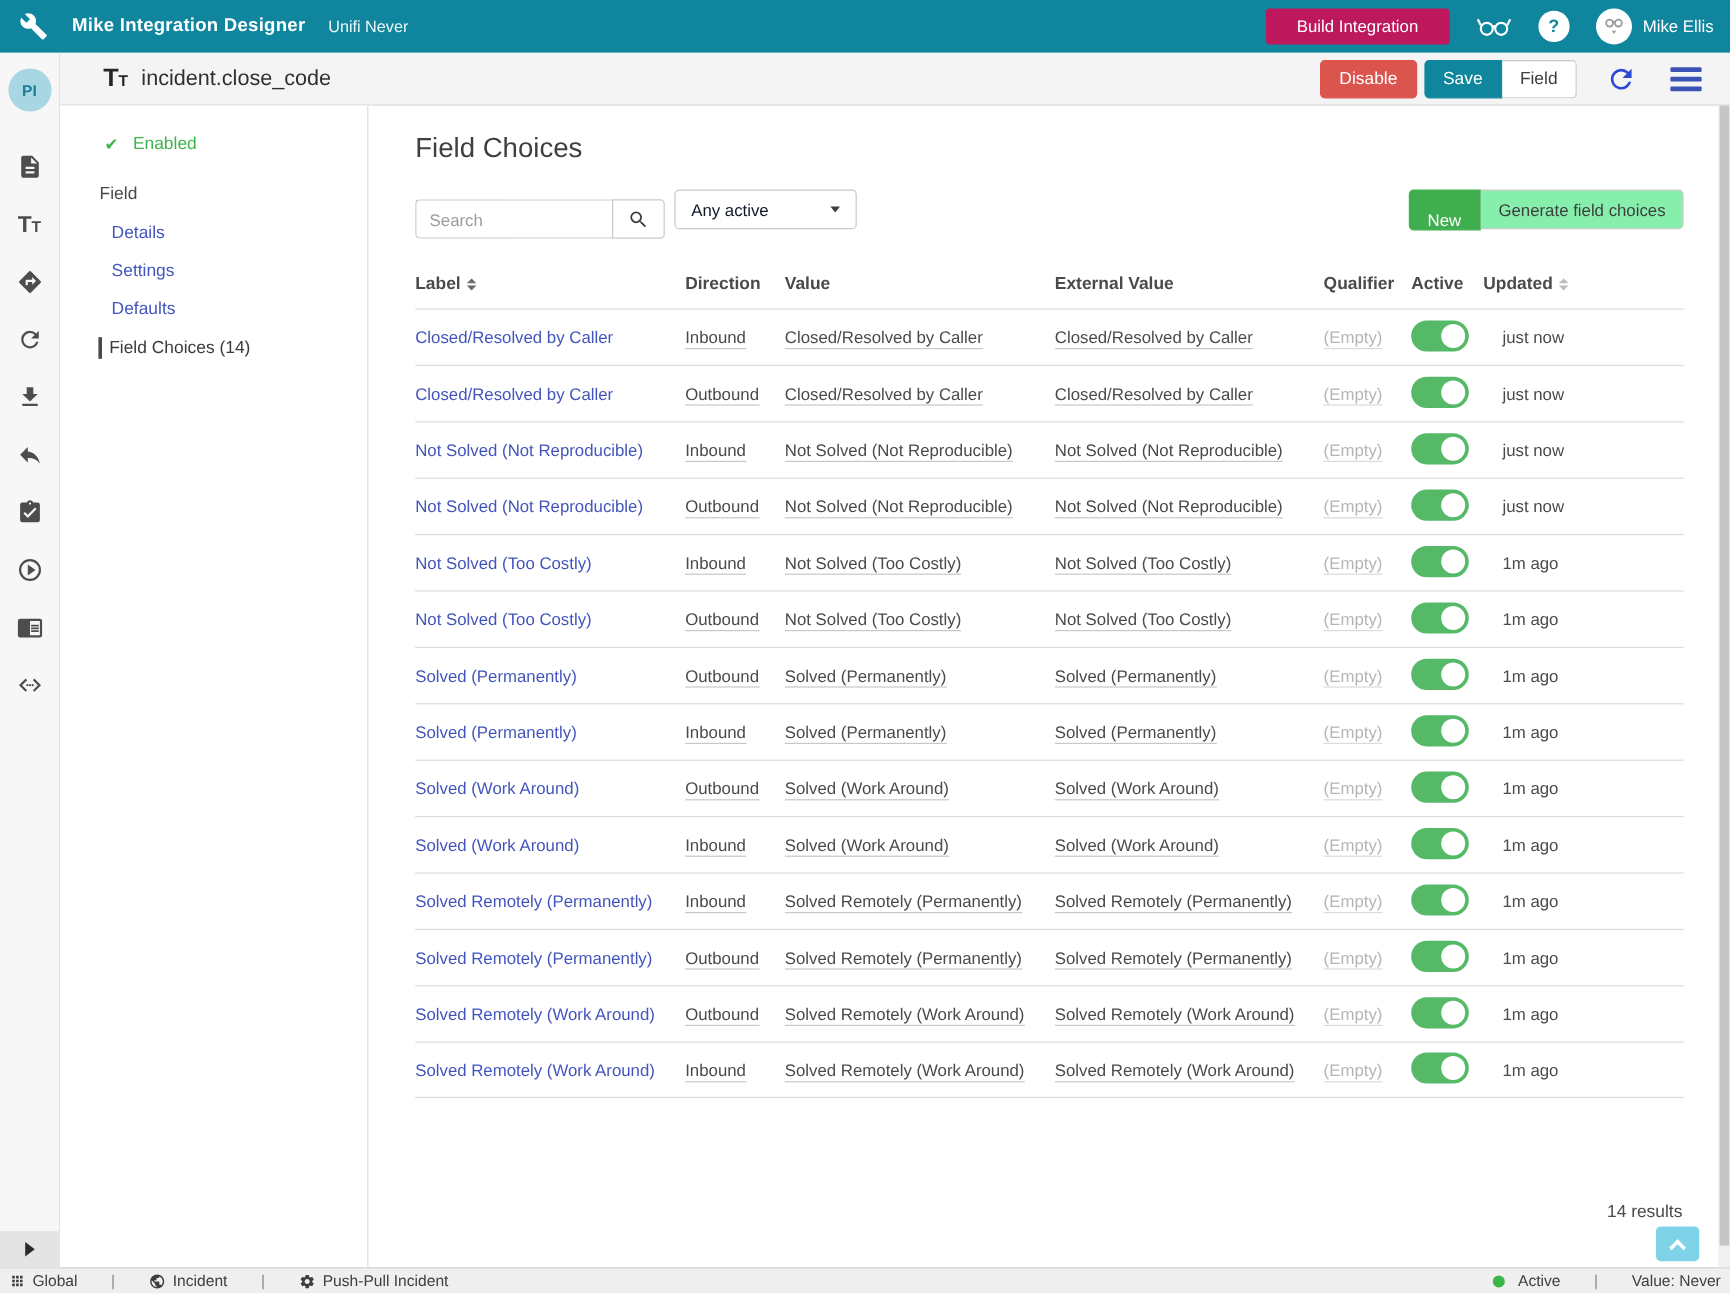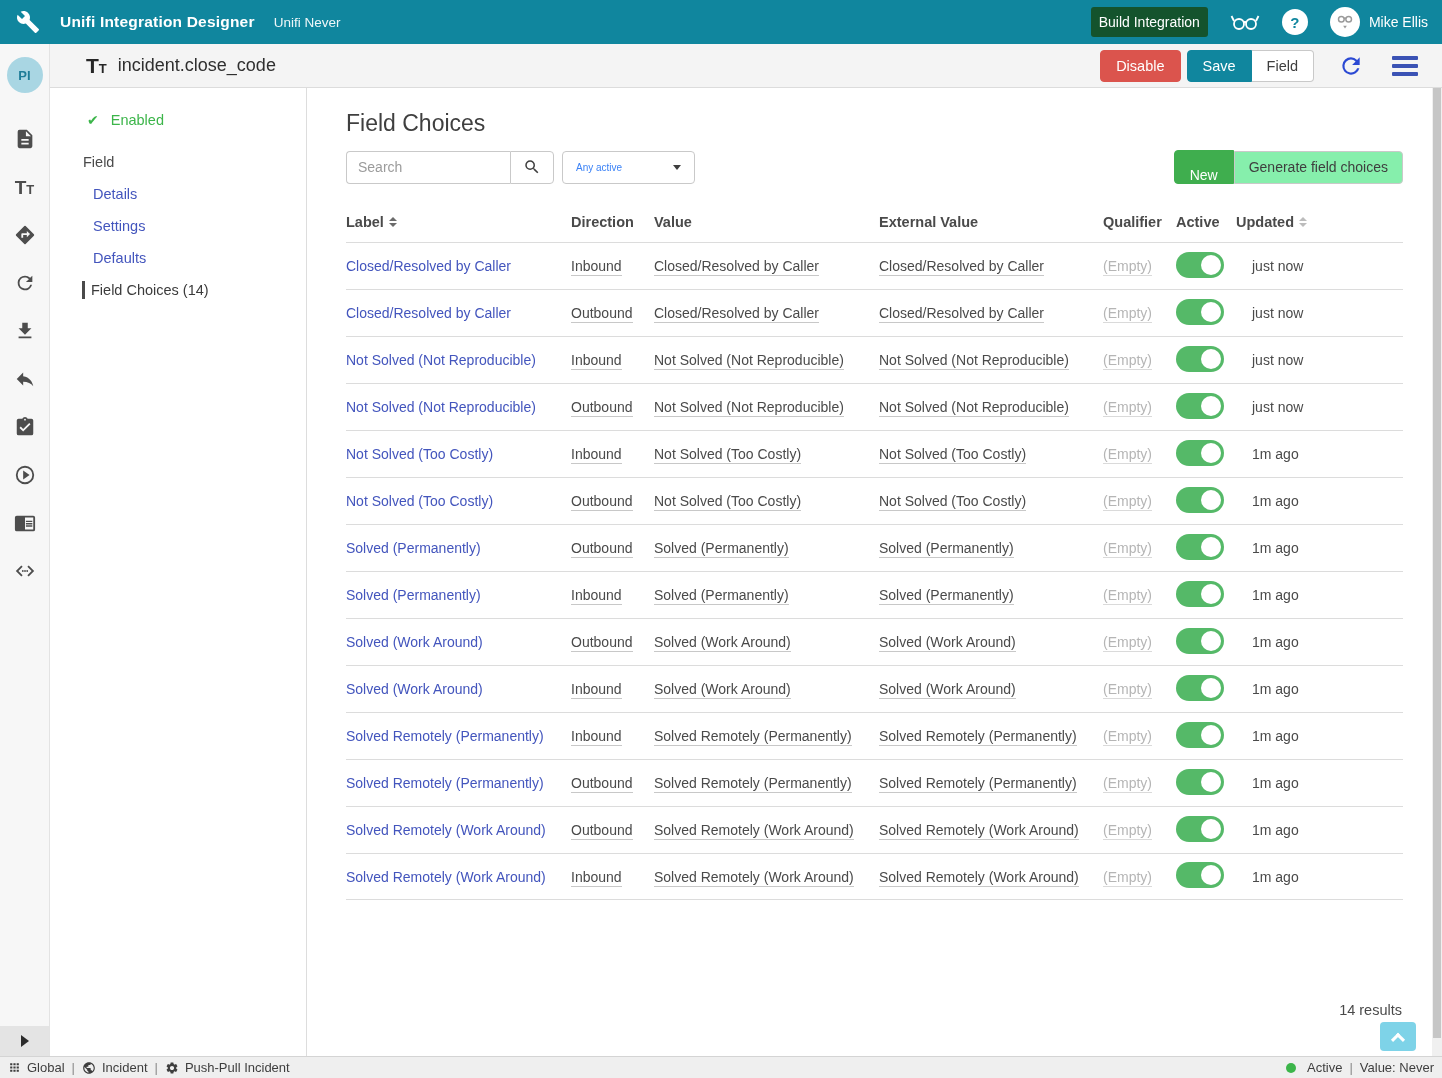--- a/index.html
+++ b/index.html
@@ -5,21 +5,21 @@
   * { margin:0; padding:0; box-sizing:border-box; }
   html,body { width:1442px; height:1078px; overflow:hidden; }
   body { font-family:"Liberation Sans", sans-serif; display:flex; flex-direction:column; background:#fff; color:#4a4a4a; }
 
   
   .navbar { height:44px; background:#10869e; display:flex; align-items:center; flex:0 0 44px; padding:0 14px 0 16px; }
   .navbar .wrench { width:24px; height:24px; margin-right:20px; }
   .navbar .app-title { color:#fff; font-size:15.5px; font-weight:bold; letter-spacing:.2px; }
   .navbar .app-subtitle { color:rgba(255,255,255,.93); font-size:13.5px; margin-left:19px; }
   .navbar .spacer { flex:1; }
-  .btn-build { background:#14532d; color:#fff; border:none; border-radius:3px; height:30px; padding:0 8px; font-size:14px; font-family:inherit; cursor:pointer; }
+  .btn-build { background:#be185d; color:#fff; border:none; border-radius:3px; height:30px; padding:0 26px; font-size:14px; font-family:inherit; cursor:pointer; }
   .nav-glasses { margin-left:22px; display:flex; align-items:center; }
   .help-circle { width:26px; height:26px; border-radius:50%; background:#fff; color:#10869e; font-weight:bold; font-size:15px; display:flex; align-items:center; justify-content:center; margin-left:22px; }
   .user { display:flex; align-items:center; margin-left:22px; }
   .user-avatar { width:30px; height:30px; border-radius:50%; background:#fff; display:flex; align-items:center; justify-content:center; }
   .user-name { color:#fff; font-size:14px; margin-left:9px; }
 
   
   .page { flex:1; display:flex; min-height:0; }
   .icon-rail { width:50px; flex:0 0 50px; background:#f7f7f7; border-right:1px solid #e3e3e3; display:flex; flex-direction:column; align-items:center; position:relative; }
   .rail-avatar { width:36px; height:36px; border-radius:50%; background:#a9d6e3; color:#1f7d98; font-size:13px; font-weight:bold; display:flex; align-items:center; justify-content:center; margin-top:13px; margin-bottom:34px; }
@@ -53,25 +53,25 @@
   .enabled-row .check { font-size:14px; margin-right:12px; }
   .nav-section { margin:26px 0 0 33px; color:#4a4a4a; }
   .nav-link { margin:16px 0 0 43px; color:#4355bd; cursor:pointer; }
   .nav-active { margin:15px 0 0 32px; color:#3b3b3b; display:flex; align-items:center; cursor:pointer; }
   .nav-active .bar { width:3px; height:18px; background:#4a4a4a; margin-right:6px; }
 
   .main { flex:1; position:relative; padding:22px 29px 0 39px; min-width:0; }
   .main-title { font-size:23px; font-weight:500; color:#3f3f3f; }
 
   .controls { display:flex; align-items:center; margin-top:13px; }
-  .search-group { display:flex; }
+  .search-group { display:flex;margin-top:16px; }
   .search-input { width:164px; height:33px; border:1px solid #c9c9c9; border-right:none; border-radius:4px 0 0 4px; padding:0 11px; font-size:14px; font-family:inherit; color:#4a4a4a; }
   .search-input::placeholder { color:#9b9b9b; }
   .search-btn { width:44px; height:33px; border:1px solid #c9c9c9; background:#fff; border-radius:0 4px 4px 0; cursor:pointer; display:flex; align-items:center; justify-content:center; }
-  .filter-btn { height:33px; margin-left:8px; background:#fff; border:1px solid #c9c9c9; border-radius:4px; font-size:10px; font-family:inherit; color:#3b82f6; padding:0 13px; cursor:pointer; display:flex; align-items:center;gap:43px; }
+  .filter-btn { height:33px; margin-left:8px; background:#fff; border:1px solid #c9c9c9; border-radius:4px; font-size:14px; font-family:inherit; color:#0f172a; padding:0 13px; cursor:pointer; display:flex; align-items:center;gap:43px; }
   .caret-down { width:0; height:0; border-left:4.5px solid transparent; border-right:4.5px solid transparent; border-top:5px solid #3e3e3e; margin-left:8px; }
   .controls .spacer { flex:1; }
   .btn-new { height:20px; background:#3fae4e; border:1px solid #3fae4e; color:#fff; border-radius:4px 0 0 4px; font-size:14px; font-family:inherit; padding:16px 15px; cursor:pointer; }
   .btn-generate { height:33px; background:#86efac; border:1px solid #c9c9c9; color:#3e3e3e; border-radius:0 4px 4px 0; font-size:14px; font-family:inherit; padding:0 14px; cursor:pointer; }
 
   
   .table { margin-top:18px; }
   .thead, .trow { display:grid; grid-template-columns:225px 83px 225px 224px 73px 60px 1fr; align-items:center; }
   .thead { height:40px; font-weight:bold; color:#4a4a4a; font-size:14.5px; }
   .th { display:flex; align-items:center; cursor:pointer; }
@@ -91,35 +91,35 @@
   .updated { color:#4a4a4a;margin-left:16px; }
 
   .results-count { position:absolute; right:30px; bottom:38px; font-size:14.5px; color:#4a4a4a; }
   .scroll-top { position:absolute; right:16px; bottom:5px; width:36px; height:29px; background:#7ed3e8; border:none; border-radius:4px; cursor:pointer; display:flex; align-items:center; justify-content:center; }
   .scroll-top .chev { width:10px; height:10px; border-left:3px solid #fff; border-top:3px solid #fff; transform:rotate(45deg) translate(2px,2px); }
 
   .scrollbar { width:10px; flex:0 0 10px; background:#f0f0f0; position:relative; }
   .scrollbar .thumb { position:absolute; left:1px; right:1px; top:0; bottom:18px; background:#c6c6c6; }
 
   
-  .footer { height:22px; flex:0 0 22px; background:#efefef; border-top:1px solid #d4d4d4; display:flex; align-items:center; padding:0 8px; font-size:13px; color:#3e3e3e; }
+  .footer { height:22px; flex:0 0 22px; background:#efefef; border-top:1px solid #d4d4d4; display:flex; align-items:center; padding:0 8px; font-size:13px; color:#3e3e3e;gap:21px; }
   .footer .seg { display:flex; align-items:center; gap:6px; }
   .footer .sep { margin:0 7px; color:#8a8a8a; }
   .footer svg { fill:#3e3e3e; }
   .footer .spacer { flex:1; }
   .status-dot { width:10px; height:10px; border-radius:50%; background:#3cb54a; display:inline-block; margin-right:5px; }
 </style>
 </head>
 <body>
 
 <div class="navbar">
   <svg class="wrench" viewBox="0 0 24 24">
       <path fill="#fff" d="M22.7 19l-9.1-9.1c.9-2.3.4-5-1.5-6.9-2-2-5-2.4-7.4-1.3L9 6 6 9 1.6 4.7C.4 7.1.9 10.1 2.9 12.1c1.9 1.9 4.6 2.4 6.9 1.5l9.1 9.1c.4.4 1 .4 1.4 0l2.3-2.3c.5-.4.5-1.1.1-1.4z"></path>
     </svg>
-  <span class="app-title">Unifi Integration Designer</span>
+  <span class="app-title">Mike Integration Designer</span>
   <span class="app-subtitle">Unifi Never</span>
   <span class="spacer"></span>
   <button class="btn-build">Build Integration</button>
   <span class="nav-glasses">
     <svg width="30" height="22" viewBox="0 0 30 22">
         <g fill="none" stroke="#fff" stroke-width="1.8">
           <circle cx="9" cy="13" r="5"></circle>
           <circle cx="21" cy="13" r="5"></circle>
           <path d="M14 12 q1 -2.5 2 0"></path>
           <path d="M4 10 L1.5 5"></path>

